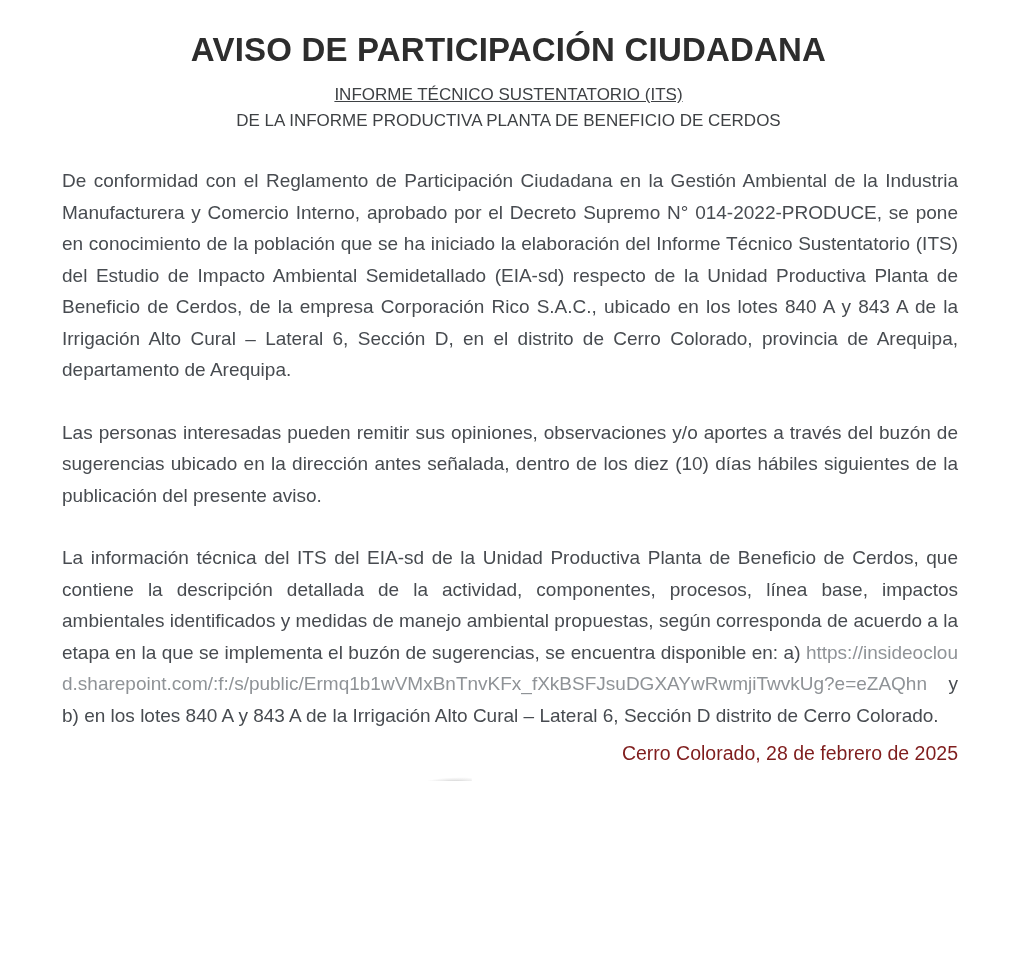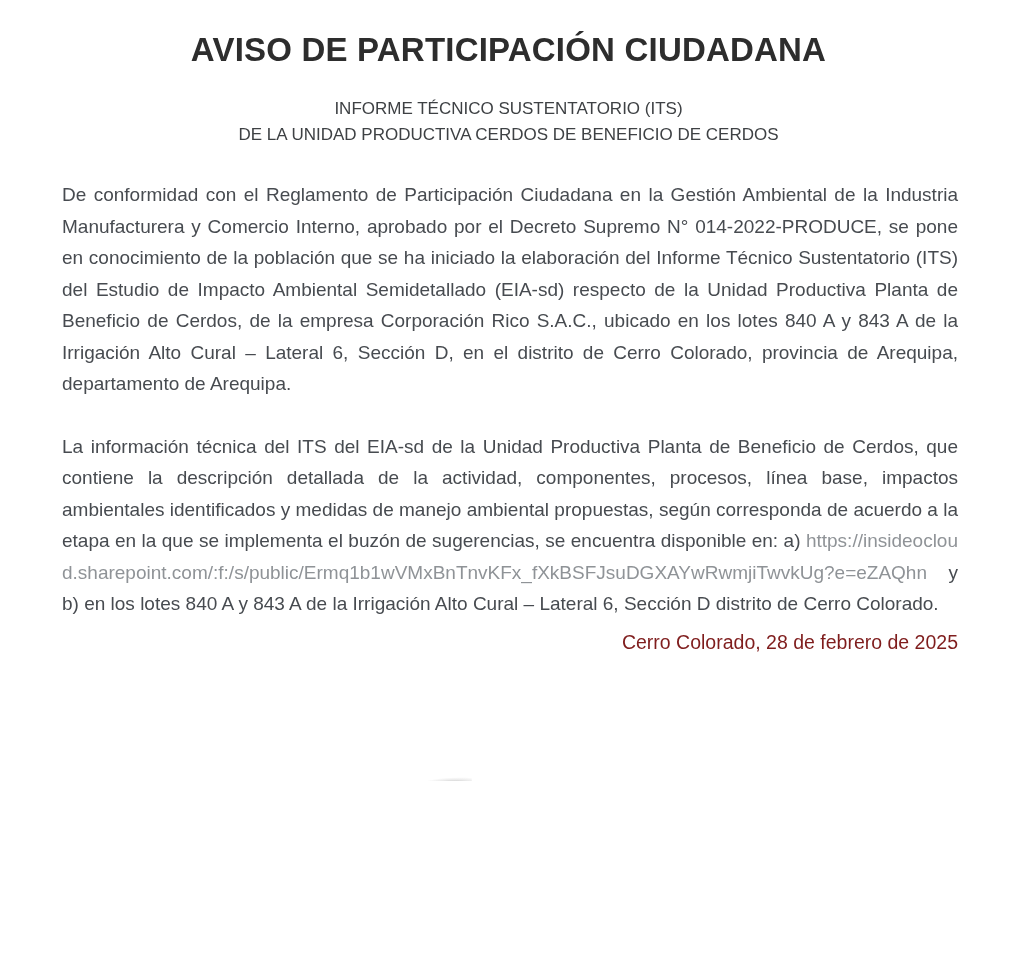--- a/index.html
+++ b/index.html
@@ -28,21 +28,22 @@
   }
   .notice-subtitle {
     text-align: center;
     font-size: 17px;
     line-height: 26px;
     font-weight: 400;
     color: #3e4144;
     margin: 0 60px;
   }
   .notice-subtitle.first {
-    margin-top: 26px;
+    margin-top: 12px;
+    text-decoration: underline;
   }
   .content {
     margin: 12px 59px 0 62px;
   }
   .body-paragraph {
     font-size: 19px;
     line-height: 31.5px;
     text-align: justify;
     color: #474b50;
     margin: 31px 0 0 0;
@@ -92,26 +93,27 @@
 </style>
 </head>
 <body>
 
 <div class="page">
 
   <h1 class="notice-title">AVISO DE PARTICIPACIÓN CIUDADANA</h1>
 
   <div class="notice-subtitle first">INFORME TÉCNICO SUSTENTATORIO (ITS)</div>
 
-  <div class="notice-subtitle">DE LA UNIDAD PRODUCTIVA CERDOS DE BENEFICIO DE CERDOS</div>
+  <div class="notice-subtitle">DE LA INFORME PRODUCTIVA PLANTA DE BENEFICIO DE CERDOS</div>
 
   <div class="content">
 
     <p class="body-paragraph">De conformidad con el Reglamento de Participación Ciudadana en la Gestión Ambiental de la Industria Manufacturera y Comercio Interno, aprobado por el Decreto Supremo N° 014-2022-PRODUCE, se pone en conocimiento de la población que se ha iniciado la elaboración del Informe Técnico Sustentatorio (ITS) del Estudio de Impacto Ambiental Semidetallado (EIA-sd) respecto de la Unidad Productiva Planta de Beneficio de Cerdos, de la empresa Corporación Rico S.A.C., ubicado en los lotes 840 A y 843 A de la Irrigación Alto Cural – Lateral 6, Sección D, en el distrito de Cerro Colorado, provincia de Arequipa, departamento de Arequipa.</p>
 
+    <p class="body-paragraph">Las personas interesadas pueden remitir sus opiniones, observaciones y/o aportes a través del buzón de sugerencias ubicado en la dirección antes señalada, dentro de los diez (10) días hábiles siguientes de la publicación del presente aviso.</p>
 
     <p class="body-paragraph"><span>La información técnica del ITS del EIA-sd de la Unidad Productiva Planta de Beneficio de Cerdos, que contiene la descripción detallada de la actividad, componentes, procesos, línea base, impactos ambientales identificados y medidas de manejo ambiental propuestas, según corresponda de acuerdo a la etapa en la que se implementa el buzón de sugerencias, se encuentra disponible en: a) </span><span class="url-text">https://insideocloud.sharepoint.com/:f:/s/public/Ermq1b1wVMxBnTnvKFx_fXkBSFJsuDGXAYwRwmjiTwvkUg?e=eZAQhn</span><span> y b) en los lotes 840 A y 843 A de la Irrigación Alto Cural – Lateral 6, Sección D distrito de Cerro Colorado.</span></p>
 
     <div class="dateline">Cerro Colorado, 28 de febrero de 2025</div>
 
   </div>
 
   <div class="sig-mark sig-mark-1"></div>
   <div class="sig-mark sig-mark-2"></div>
 

